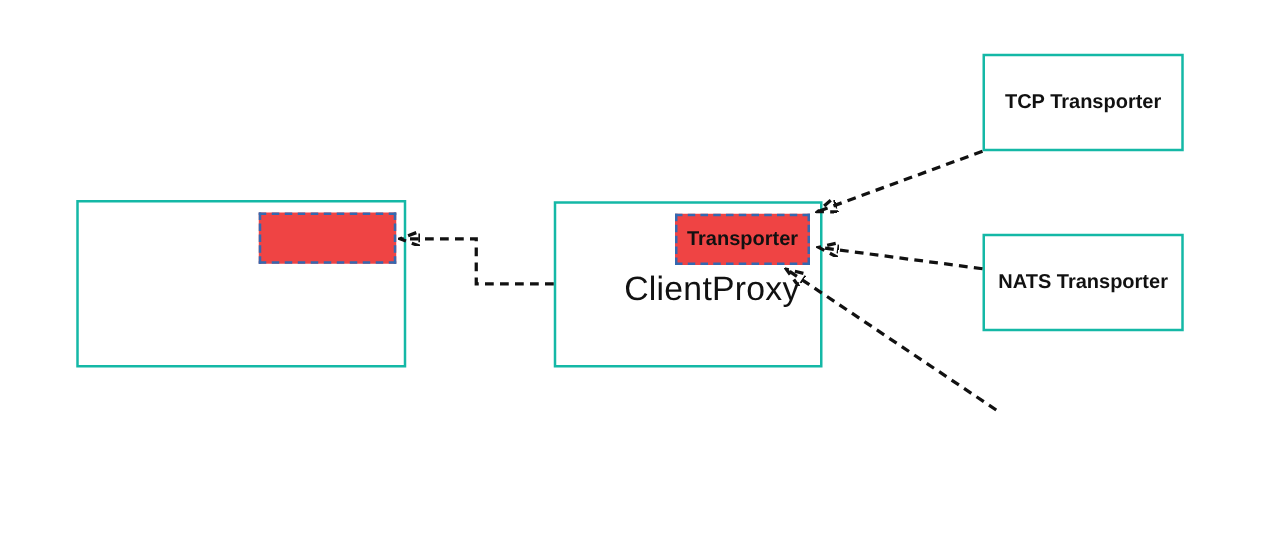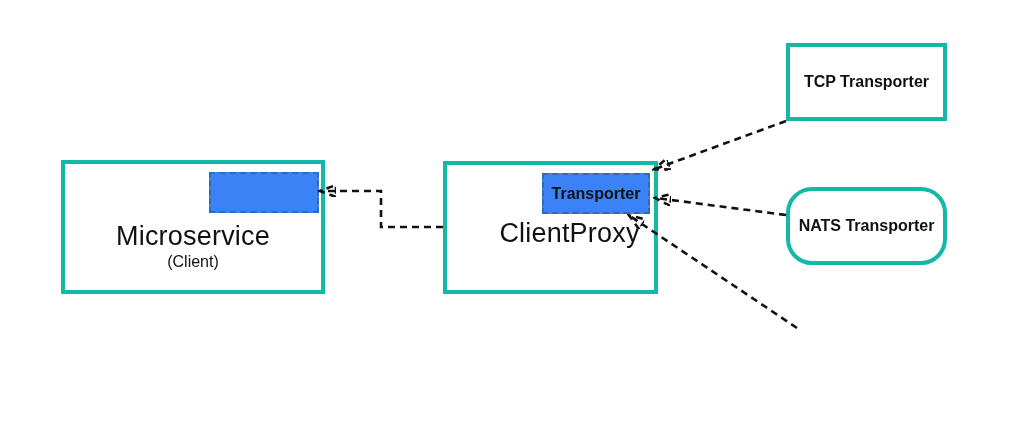--- a/index.html
+++ b/index.html
@@ -7,28 +7,28 @@
     position: relative;
     width: 1024px;
     height: 440px;
     background: #ffffff;
     font-family: "Liberation Sans", "DejaVu Sans", sans-serif;
     color: #111111;
     overflow: hidden;
   }
   .node {
     position: absolute;
-    border: 4px solid #14b8a6;
+    border: 2px solid #14b8a6;
     background: #ffffff;
     box-sizing: border-box;
   }
   .slot {
     position: absolute;
     border: 2px dashed #3468b0;
-    background: #3b82f6;
+    background: #ef4444;
     box-sizing: border-box;
   }
   .node-title {
     font-size: 27px;
     font-weight: 400;
     letter-spacing: 0.2px;
     line-height: 1.15;
   }
   .node-subtitle {
     font-size: 16px;
@@ -65,40 +65,36 @@
     stroke-dasharray: 7 5;
   }
 </style>
 </head>
 <body>
 
 <div id="canvas">
 
   <div class="node" style="left:61px; top:160px; width:264px; height:134px;">
     <div class="slot" style="left:144px; top:8px; width:110px; height:41px;"></div>
-    <div class="text-stack" style="top:57px;">
-      <div class="node-title">Microservice</div>
-      <div class="node-subtitle">(Client)</div>
-    </div>
   </div>
 
   <div class="node" style="left:443px; top:161px; width:215px; height:133px;">
     <div class="slot" style="left:95px; top:8px; width:108px; height:41px; display:flex; align-items:center;">
       <div class="slot-label">Transporter</div>
     </div>
     <div class="text-stack" style="top:53px;margin-left:38px;">
       <div class="node-title">ClientProxy</div>
     </div>
   </div>
 
   <div class="node transporter-node" style="left:786px; top:43px; width:161px; height:78px;">
     <span>TCP Transporter</span>
   </div>
 
-  <div class="node transporter-node" style="left:786px; top:187px; width:161px; height:78px;border-radius:26px;">
+  <div class="node transporter-node" style="left:786px; top:187px; width:161px; height:78px;">
     <span>NATS Transporter</span>
   </div>
 
 
   <svg id="arrow-layer" width="1024" height="440" viewBox="0 0 1024 440">
     <defs>
       <marker id="arrowhead" markerUnits="userSpaceOnUse" markerWidth="18" markerHeight="14" refX="15" refY="6" orient="auto">
         <path d="M0,0 L16,6 L0,12 Z" fill="#111111" stroke="none" stroke-dasharray="none"></path>
       </marker>
     </defs>

